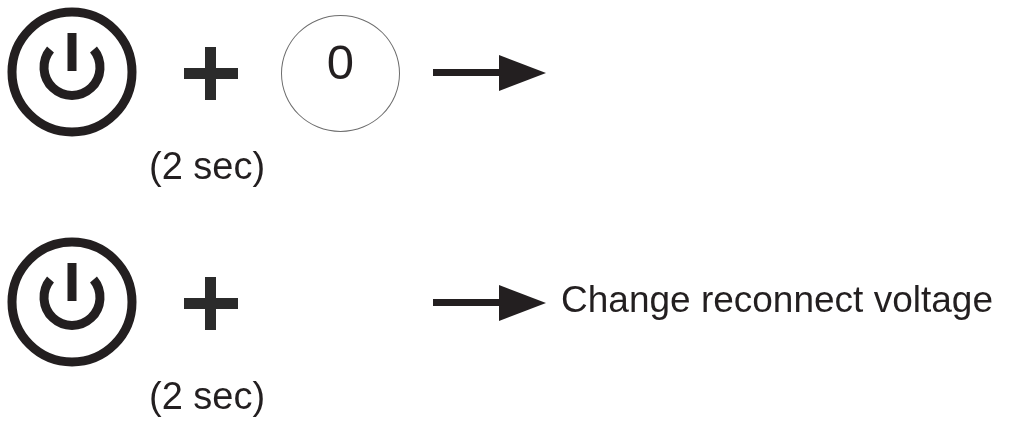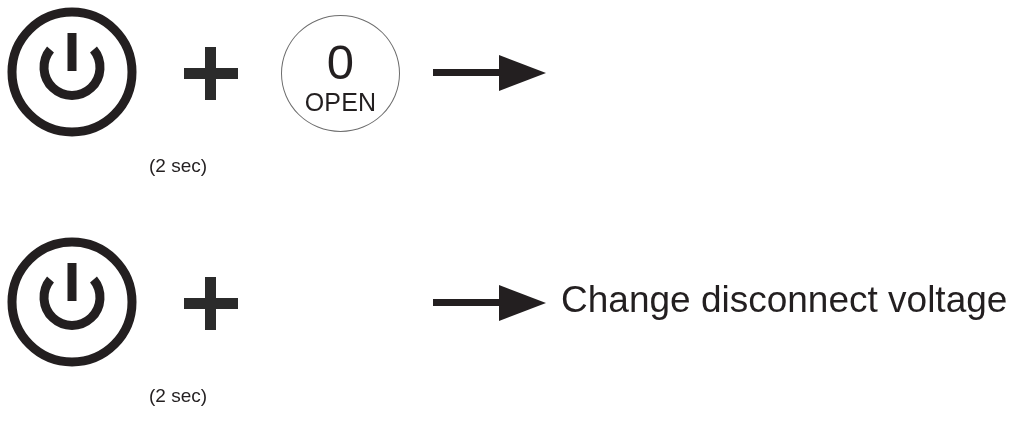--- a/index.html
+++ b/index.html
@@ -158,21 +158,21 @@
     line-height: 50px;
     color: #231f20;
     white-space: nowrap;
   }
 
   
   .hold-note {
     position: absolute;
     left: 149px;
     top: 148px;
-    font-size: 19px;
+    font-size: 38px;
     line-height: 36px;
     color: #231f20;
     white-space: nowrap;
     text-align: right;
   }
 </style>
 </head>
 <body>
 
 <div class="diagram">
@@ -189,21 +189,20 @@
 
     <div class="hold-note">(2 sec)</div>
 
     <div class="plus-sign">
       <div class="bar-h"></div>
       <div class="bar-v"></div>
     </div>
 
     <div class="state-circle">
       <div class="state-glyph zero">0</div>
-      <div class="state-label">OPEN</div>
     </div>
 
     <div class="arrow">
       <div class="shaft"></div>
       <div class="head"></div>
     </div>
 
   </div>
 
   <div class="row row-2">
@@ -222,16 +221,16 @@
       <div class="bar-h"></div>
       <div class="bar-v"></div>
     </div>
 
 
     <div class="arrow">
       <div class="shaft"></div>
       <div class="head"></div>
     </div>
 
-    <div class="result-text">Change disconnect voltage</div>
+    <div class="result-text">Change reconnect voltage</div>
   </div>
 
 </div>
 
 </body></html>

